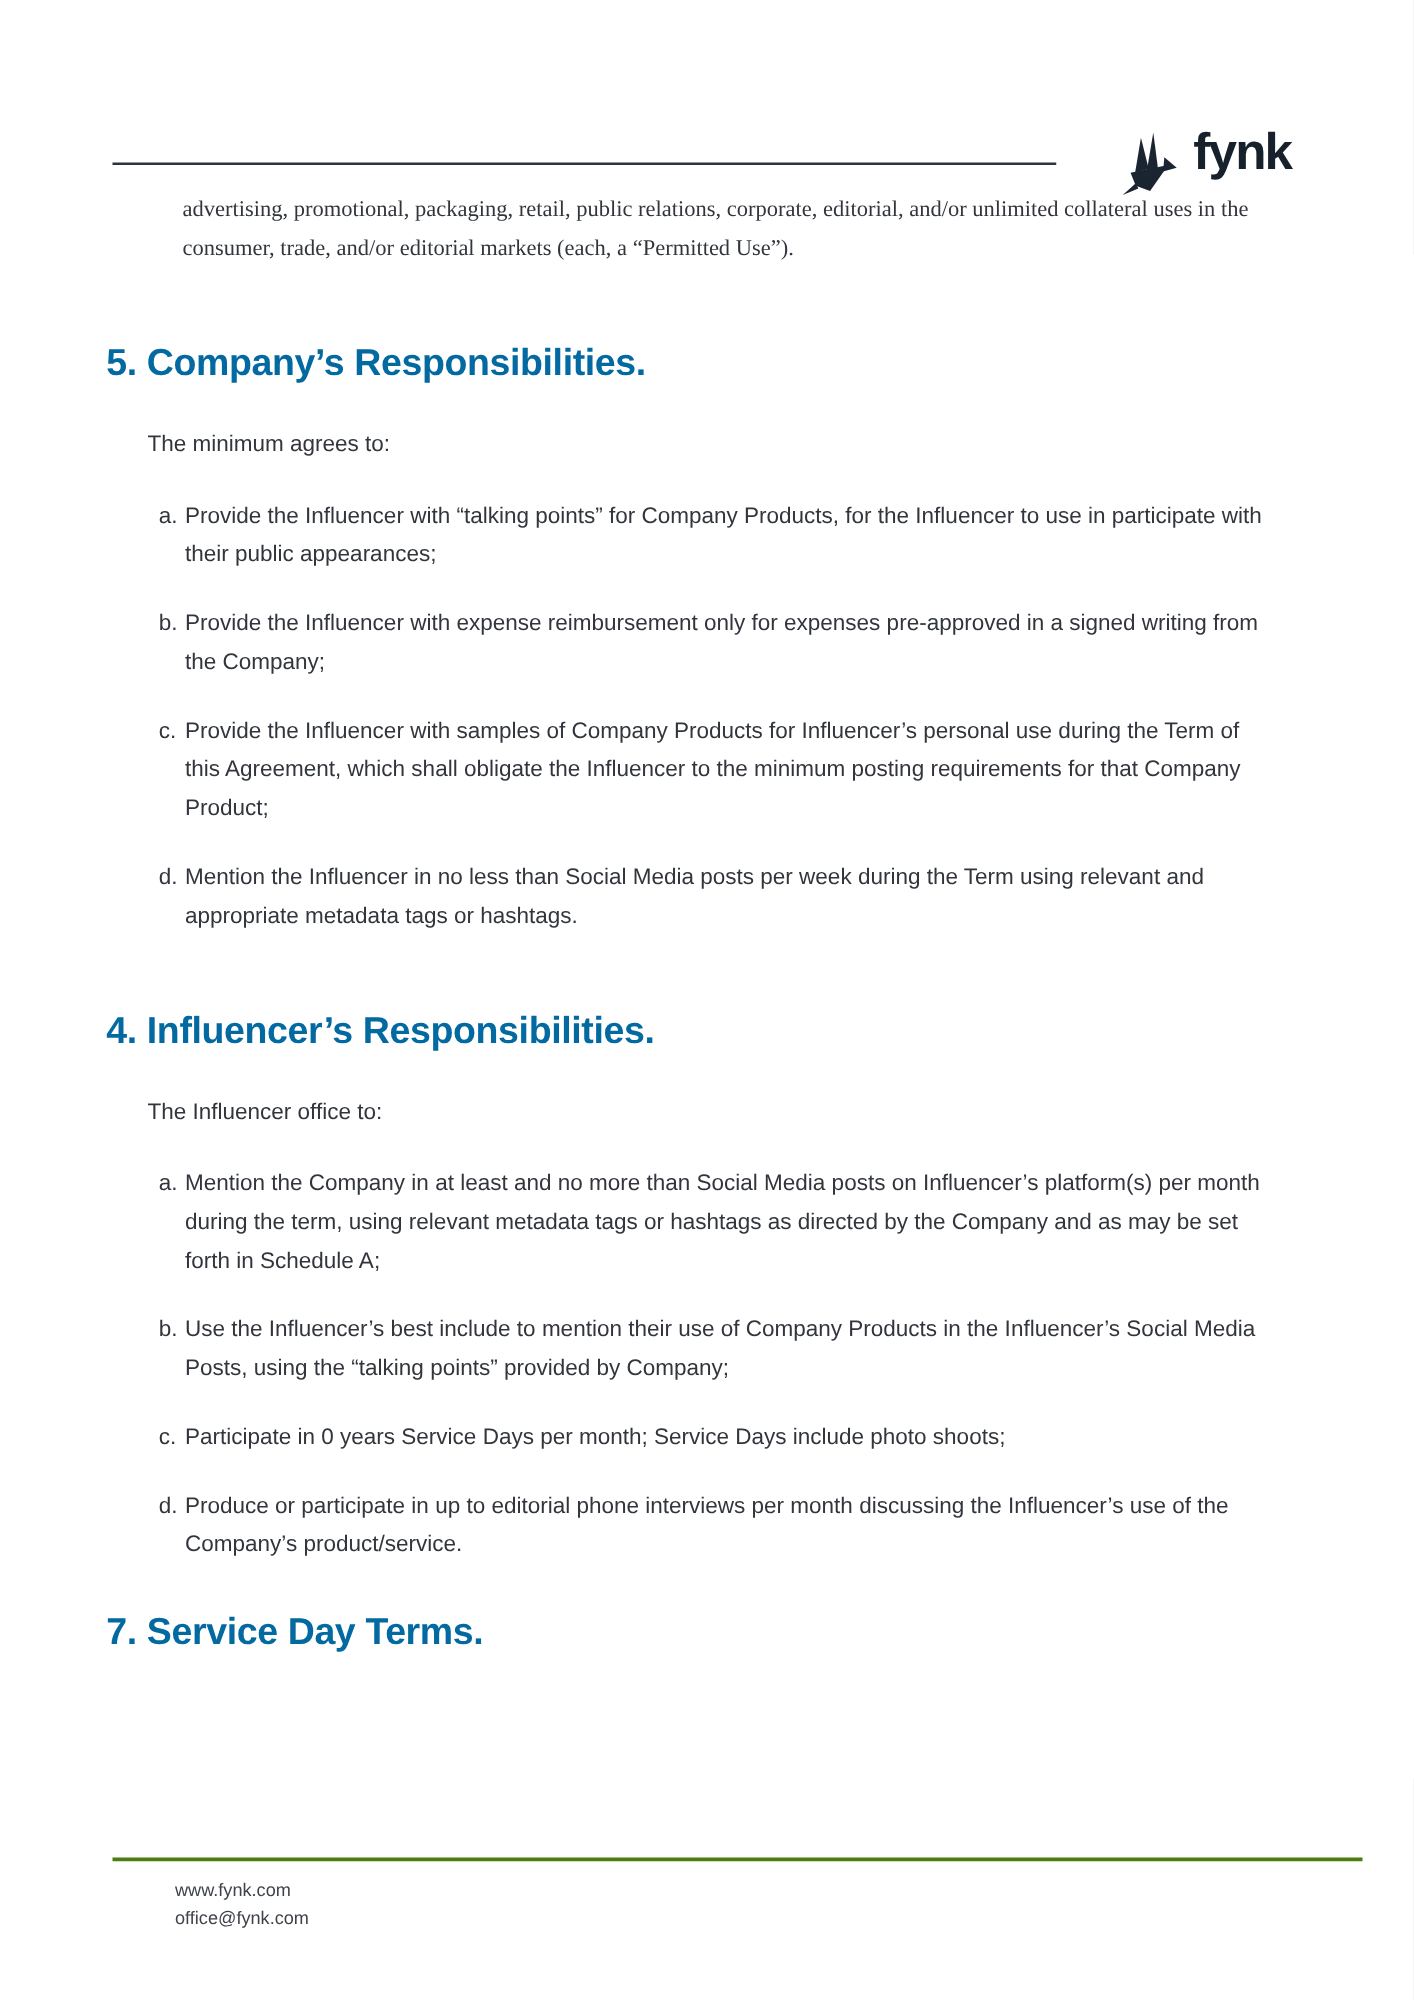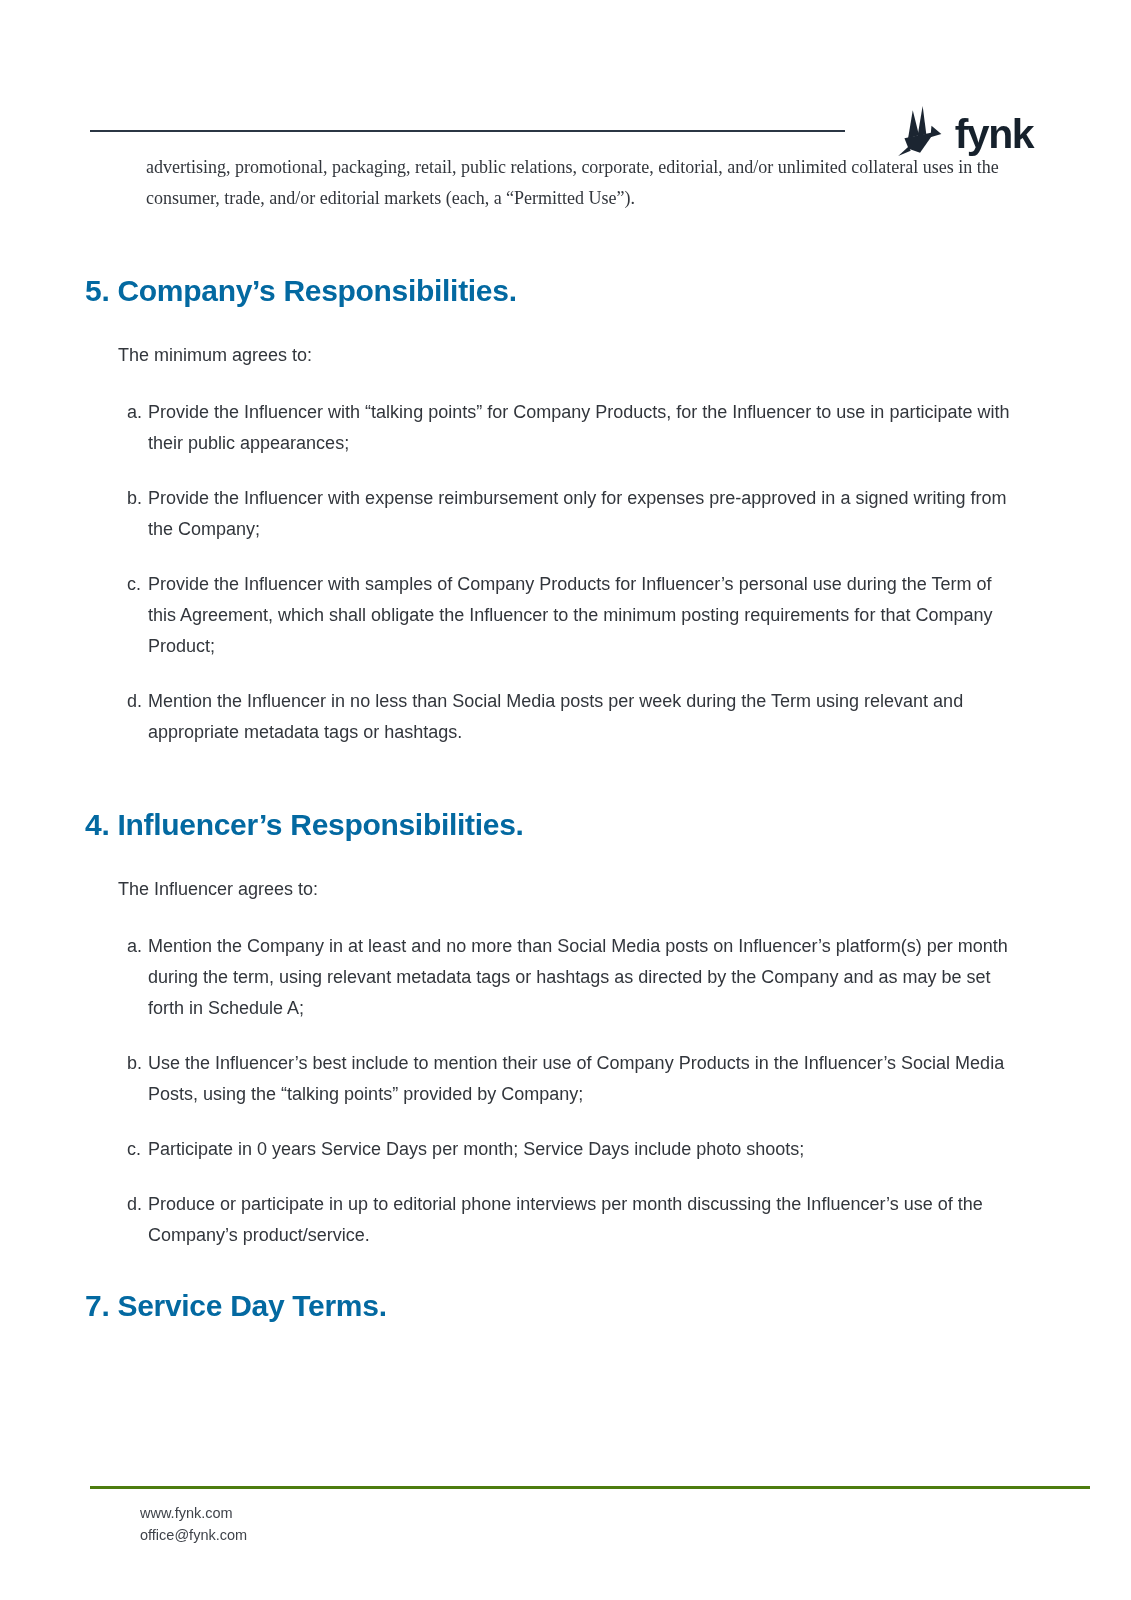--- a/index.html
+++ b/index.html
@@ -14,21 +14,21 @@
   }
   
   .header {
     position:absolute; top:99px; left:90px; right:98px;
     height:64px;
     display:flex; align-items:center;
   }
   .header-rule {
     flex:1; height:2px; background:#2b3644; margin-right:48px;
   }
-  .logo { display:flex; align-items:flex-end; }
+  .logo { display:flex; align-items:flex-start; }
   .logo-icon { width:52px; height:60px; margin-right:10px; }
   .logo-text {
     font-size:41px; font-weight:700; color:#16212c;
     letter-spacing:-1.5px; line-height:1;
     padding-bottom:6px;
   }
   
   .content {
     position:absolute; top:152px; left:85px; width:934px;
     color:#32363c; font-size:18px; line-height:31px;
@@ -96,21 +96,21 @@
         <span class="marker">c.</span>
         <div class="item-text">Provide the Influencer with samples of Company Products for Influencer’s personal use during the Term of this Agreement, which shall obligate the Influencer to the minimum posting requirements for that Company Product;</div>
       </div>
       <div class="item">
         <span class="marker">d.</span>
         <div class="item-text">Mention the Influencer in no less than Social Media posts per week during the Term using relevant and appropriate metadata tags or hashtags.</div>
       </div>
     </div>
 
     <h2 class="section-heading">4. Influencer’s Responsibilities.</h2>
-    <p class="lead">The Influencer agrees to:</p>
+    <p class="lead">The Influencer office to:</p>
     <div class="list">
       <div class="item">
         <span class="marker">a.</span>
         <div class="item-text">Mention the Company in at least and no more than Social Media posts on Influencer’s platform(s) per month during the term, using relevant metadata tags or hashtags as directed by the Company and as may be set forth in Schedule A;</div>
       </div>
       <div class="item">
         <span class="marker">b.</span>
         <div class="item-text">Use the Influencer’s best include to mention their use of Company Products in the Influencer’s Social Media Posts, using the “talking points” provided by Company;</div>
       </div>
       <div class="item">

